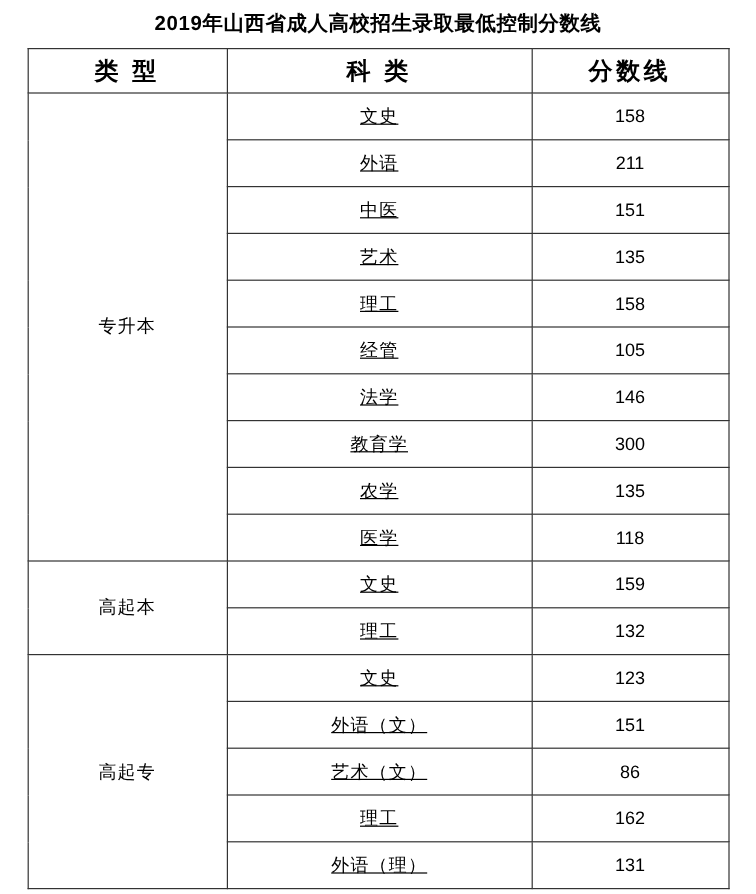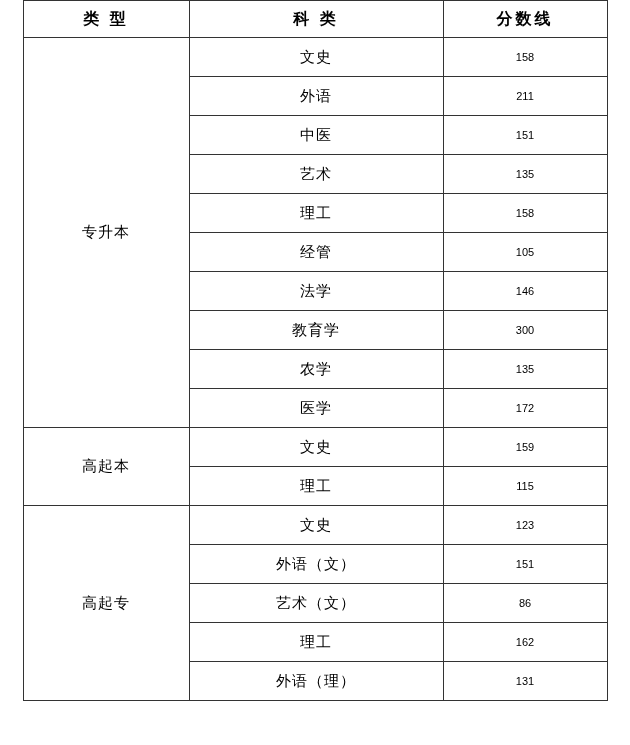--- a/index.html
+++ b/index.html
@@ -44,41 +44,43 @@
     border: 1px solid #333333;
     text-align: center;
     vertical-align: middle;
     font-size: 15px;
     height: 38px;
     padding: 0;
     color: #000000;
   }
   table.score-table thead th {
     font-weight: bold;
-    font-size: 16px;
+    font-size: 20px;
     height: 36px;
     letter-spacing: 3px;
   }
   table.score-table td.type-cell {
     font-size: 15px;
     letter-spacing: 1px;
     margin-left: 39px;
   }
   table.score-table td.subject-cell {
     letter-spacing: 1px;
+    text-decoration: underline;
   }
   table.score-table td.score-cell {
-    font-size: 11px;
+    font-size: 15px;
     letter-spacing: 0px;
   }
 </style>
 </head>
 <body>
 
 <div class="page">
+  <div class="title">2019年山西省成人高校招生录取最低控制分数线</div>
 
   <table class="score-table">
     <colgroup>
       <col class="c-type">
       <col class="c-subject">
       <col class="c-score">
     </colgroup>
     <thead>
       <tr>
         <th>类 型</th>
@@ -120,31 +122,31 @@
       <tr>
         <td class="subject-cell">教育学</td>
         <td class="score-cell">300</td>
       </tr>
       <tr>
         <td class="subject-cell">农学</td>
         <td class="score-cell">135</td>
       </tr>
       <tr>
         <td class="subject-cell">医学</td>
-        <td class="score-cell">172</td>
+        <td class="score-cell">118</td>
       </tr>
 
       <tr>
         <td class="type-cell" rowspan="2">高起本</td>
         <td class="subject-cell">文史</td>
         <td class="score-cell">159</td>
       </tr>
       <tr>
         <td class="subject-cell">理工</td>
-        <td class="score-cell">115</td>
+        <td class="score-cell">132</td>
       </tr>
 
       <tr>
         <td class="type-cell" rowspan="5">高起专</td>
         <td class="subject-cell">文史</td>
         <td class="score-cell">123</td>
       </tr>
       <tr>
         <td class="subject-cell">外语（文）</td>
         <td class="score-cell">151</td>

